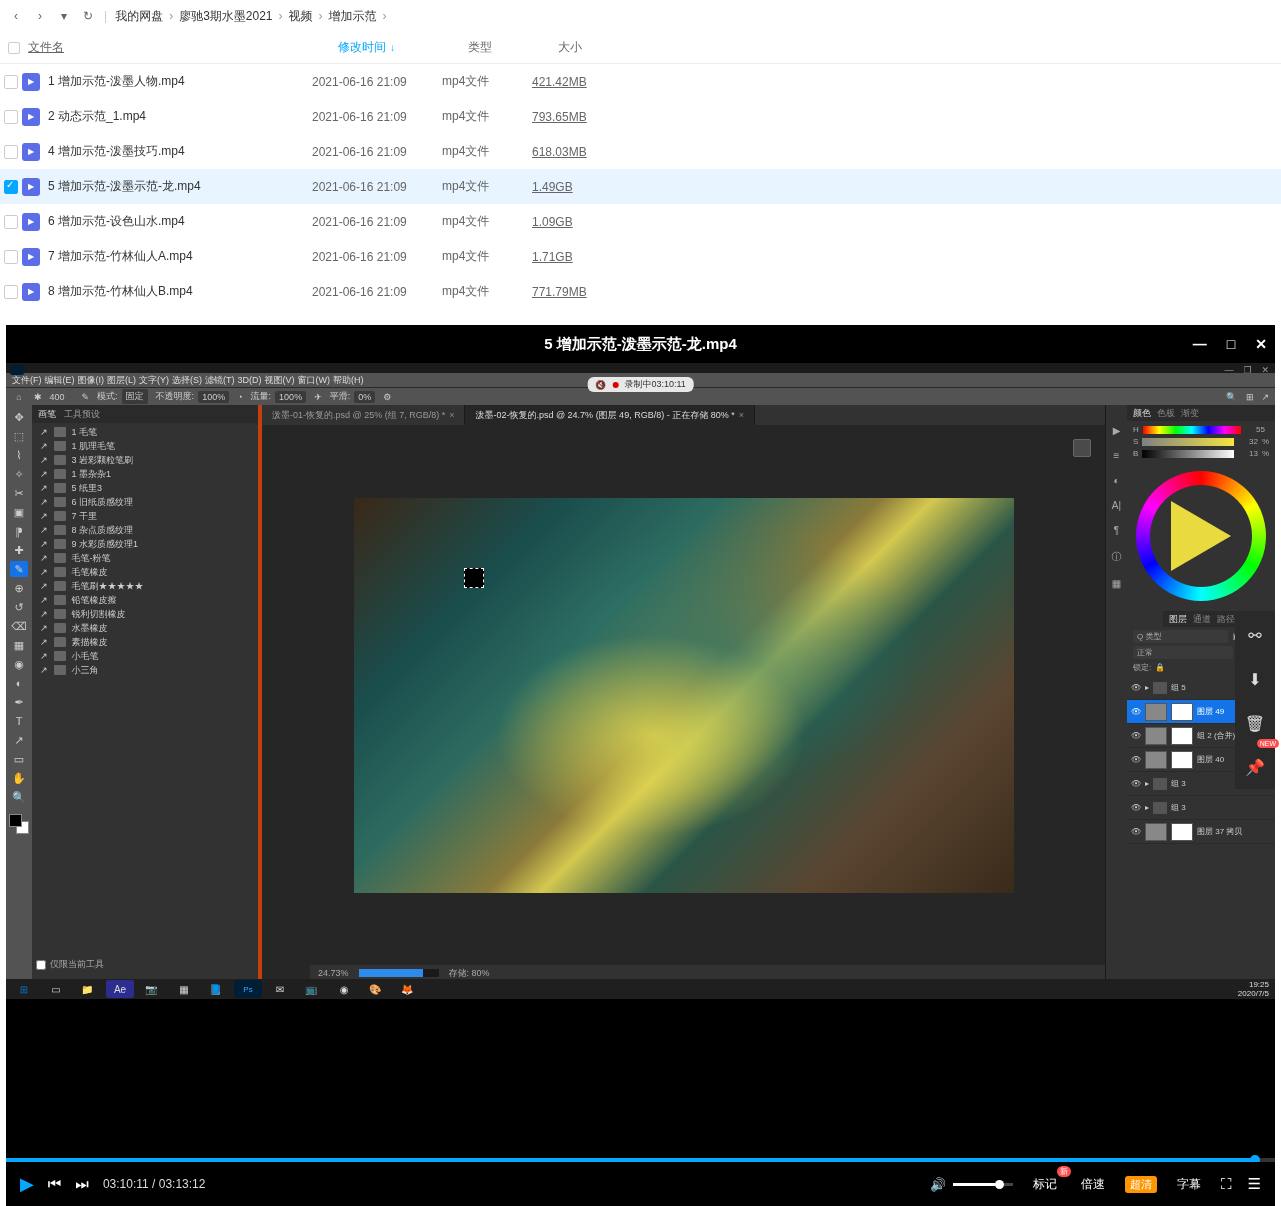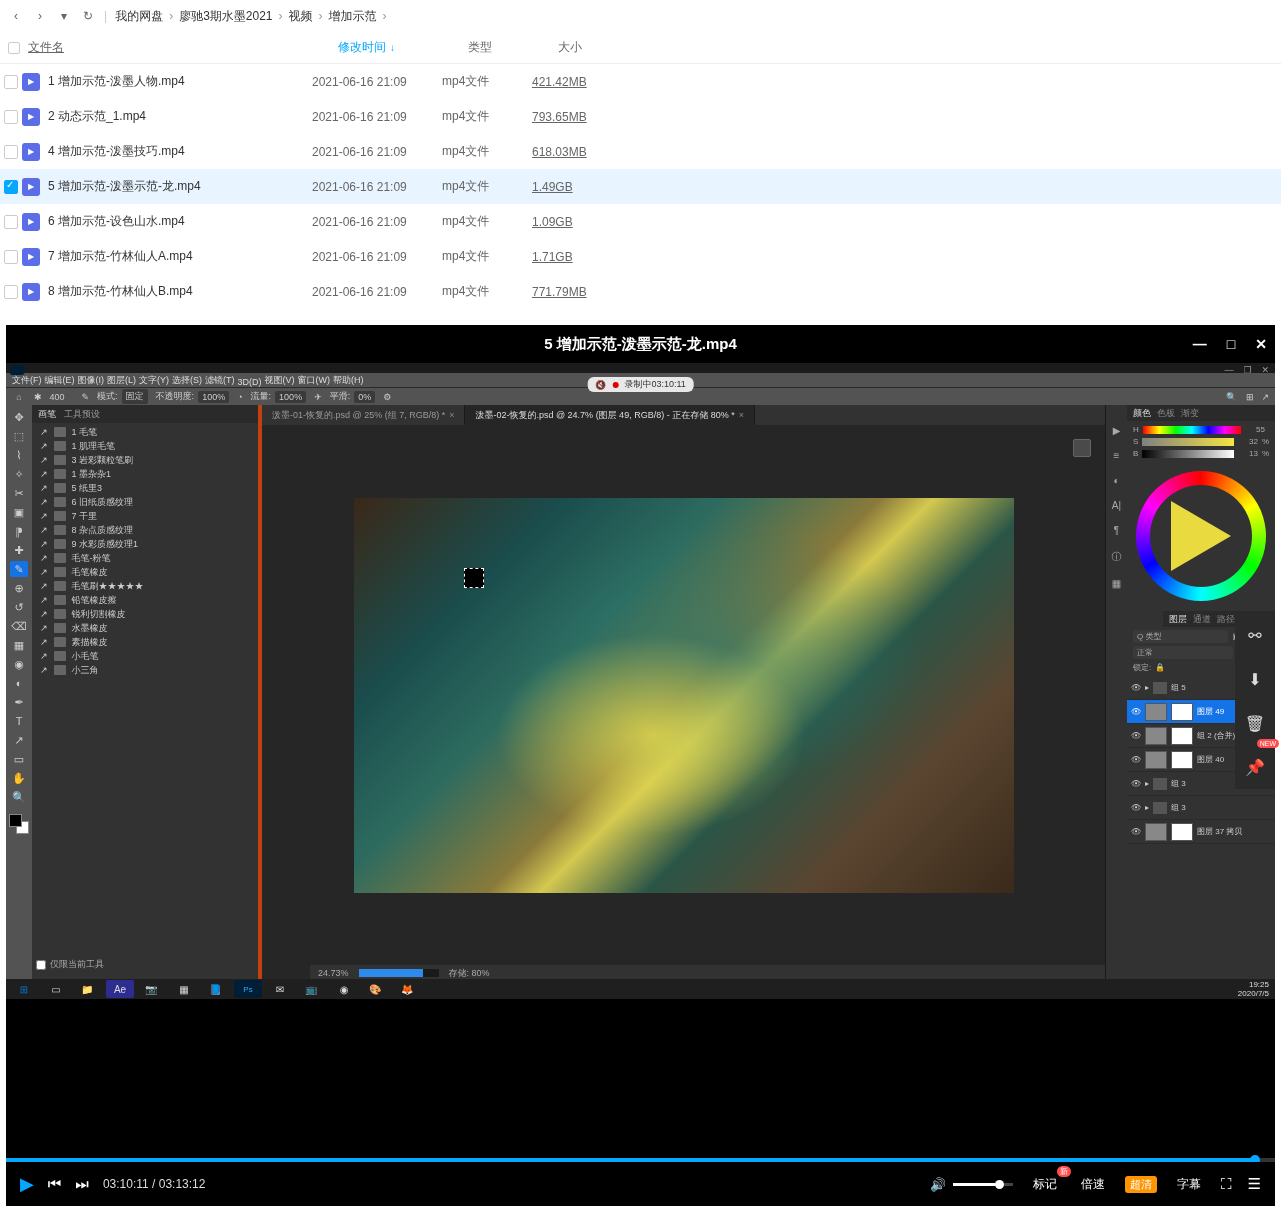--- a/index.html
+++ b/index.html
@@ -39,21 +39,21 @@
 .video-titlebar { height: 38px; background: #000; display: flex; align-items: center; justify-content: center; position: relative; color: #fff; font-size: 15px; font-weight: bold; }
 .win-controls { position: absolute; right: 8px; display: flex; gap: 20px; }
 .win-controls span { color: #fff; cursor: pointer; font-size: 14px; }
 
 
 .ps-area { position: relative; height: 636px; background: #323232; }
 .ps-titlebar { height: 10px; background: #1b1b1b; position: relative; }
 .ps-titlebar .ps-logo { position: absolute; left: 4px; top: 2px; width: 14px; height: 10px; background: #001e36; border-radius: 2px; }
 .ps-wincontrols { position: absolute; right: 6px; top: 2px; display: flex; gap: 10px; color: #999; font-size: 9px; }
 
-.ps-menubar { height: 14px; background: #535353; display: flex; align-items: flex-end; padding: 0 6px; gap: 3px; font-size: 9px; color: #ddd; }
+.ps-menubar { height: 14px; background: #535353; display: flex; align-items: center; padding: 0 6px; gap: 3px; font-size: 9px; color: #ddd; }
 .ps-menubar span { cursor: pointer; }
 
 .ps-options { height: 18px; background: #535353; border-top: 1px solid #2a2a2a; display: flex; align-items: center; padding: 0 6px; gap: 8px; font-size: 9px; color: #ccc; }
 .ps-home { width: 14px; height: 14px; display: flex; align-items: center; justify-content: center; }
 .ps-brush-sz { width: 24px; }
 .ps-opt-group { display: flex; align-items: center; gap: 4px; }
 .ps-opt-val { background: #3a3a3a; padding: 1px 4px; border-radius: 2px; }
 
 .ps-timeline-info { position: absolute; top: 14px; left: 50%; transform: translateX(-50%); background: #e8e8e8; border-radius: 6px; padding: 1px 8px; font-size: 9px; color: #333; display: flex; align-items: center; gap: 6px; z-index: 5; }
 .ps-timeline-info .rec-dot { width: 6px; height: 6px; background: #d00; border-radius: 50%; }

